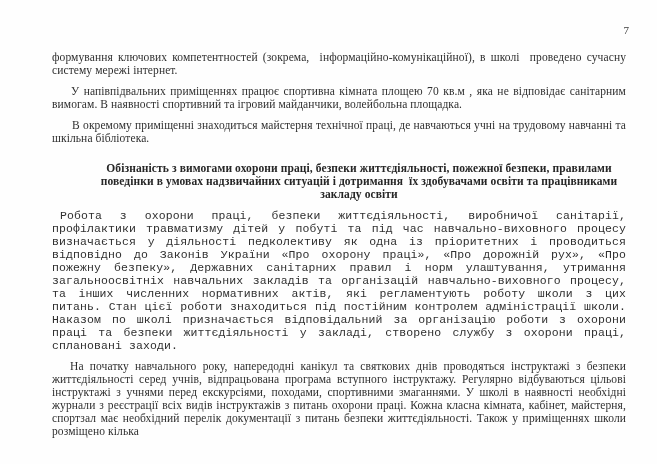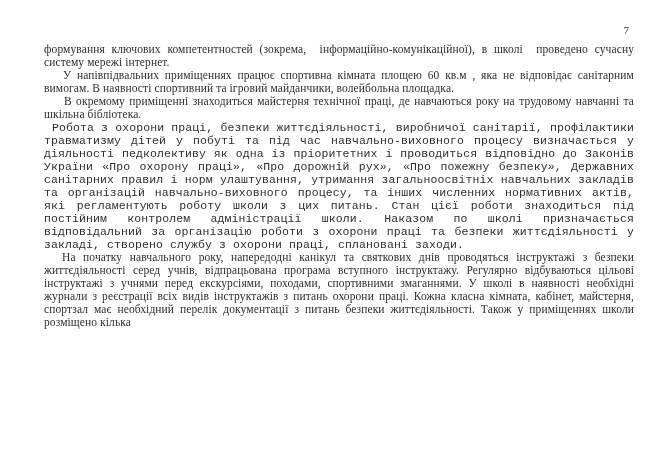--- a/index.html
+++ b/index.html
@@ -23,21 +23,21 @@
     font-size: 11px;
     color: #3a3a3a;
   }
   .text-column {
     position: absolute;
     top: 43px;
     left: 44px;
     right: 23px;
   }
   .text-column p {
-    margin: 0;
+    margin: 8px;
     font-size: 11.5px;
     line-height: 13px;
     text-align: justify;
     letter-spacing: 0.1px;
   }
   
   .p1 { margin-left: 14px; text-indent: 0;   margin-bottom: 6px; }
   .p2 { margin-left: 10px; text-indent: 19px; }
   .p3 { margin-left: 9px;  text-indent: 20px; }
   .p4 { margin-left: 8px;  text-indent: 10px; }
@@ -57,26 +57,27 @@
 <body>
 
 <div class="page">
 
   <div class="page-number">7</div>
 
   <div class="text-column">
 
     <p class="p1">формування ключових компетентностей (зокрема,&nbsp; інформаційно-комунікаційної), в школі&nbsp; проведено сучасну систему мережі інтернет.</p>
 
-    <p class="p2">У напівпідвальних приміщеннях працює спортивна кімната площею 60 кв.м , яка не відповідає санітарним вимогам. В наявності спортивний та ігровий майданчики, волейбольна площадка.</p>
+    <p class="p2">У напівпідвальних приміщеннях працює спортивна кімната площею 70 кв.м , яка не відповідає санітарним вимогам. В наявності спортивний та ігровий майданчики, волейбольна площадка.</p>
 
-    <p class="p3">В окремому приміщенні знаходиться майстерня технічної праці, де навчаються року на трудовому навчанні та шкільна бібліотека.</p>
+    <p class="p3">В окремому приміщенні знаходиться майстерня технічної праці, де навчаються учні на трудовому навчанні та шкільна бібліотека.</p>
 
 
 
+    <p class="section-heading">Обізнаність з вимогами охорони праці, безпеки життєдіяльності, пожежної безпеки, правилами поведінки в умовах надзвичайних ситуацій і дотримання&nbsp; їх здобувачами освіти та працівниками закладу освіти</p>
 
 
     <p class="p7">Робота з охорони праці, безпеки життєдіяльності, виробничої санітарії, профілактики травматизму дітей у побуті та під час навчально-виховного процесу визначається у діяльності педколективу як одна із пріоритетних і проводиться відповідно до Законів України «Про охорону праці», «Про дорожній рух», «Про пожежну безпеку», Державних санітарних правил і норм улаштування, утримання загальноосвітніх навчальних закладів та організацій навчально-виховного процесу, та інших численних нормативних актів, які регламентують роботу школи з цих питань. Стан цієї роботи знаходиться під постійним контролем адміністрації школи. Наказом по школі призначається відповідальний за організацію роботи з охорони праці та безпеки життєдіяльності у закладі, створено службу з охорони праці, сплановані заходи.</p>
 
     <p class="p8">На початку навчального року, напередодні канікул та святкових днів проводяться інструктажі з безпеки життєдіяльності серед учнів, відпрацьована програма вступного інструктажу. Регулярно відбуваються цільові інструктажі з учнями перед екскурсіями, походами, спортивними змаганнями. У школі в наявності необхідні журнали з реєстрації всіх видів інструктажів з питань охорони праці. Кожна класна кімната, кабінет, майстерня, спортзал має необхідний перелік документації з питань безпеки життєдіяльності. Також у приміщеннях школи розміщено кілька</p>
 
   </div>
 </div>
 
 </body></html>

